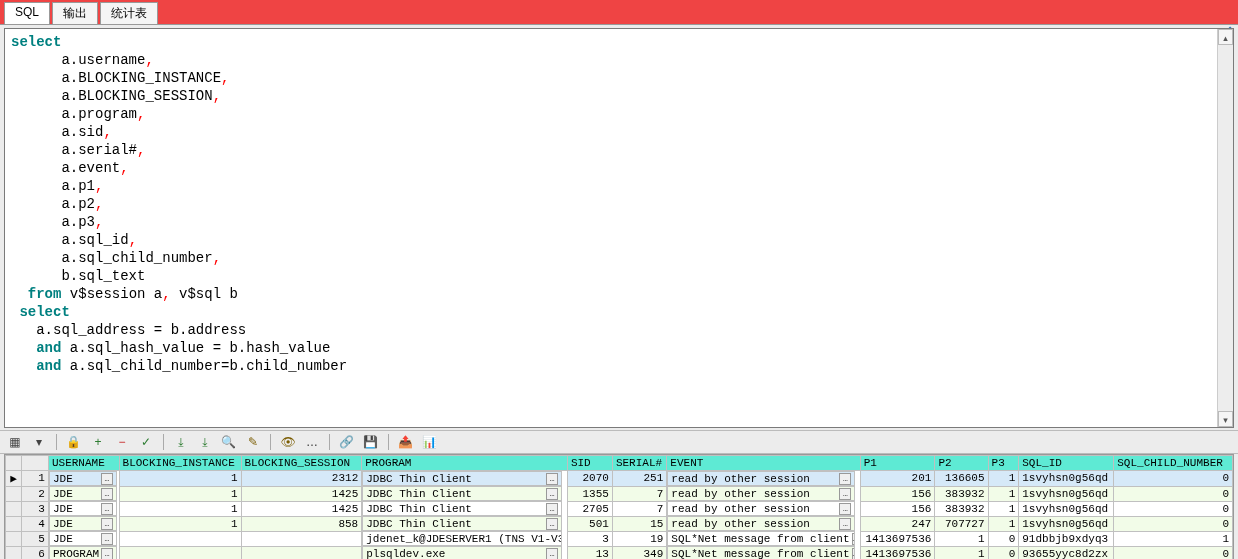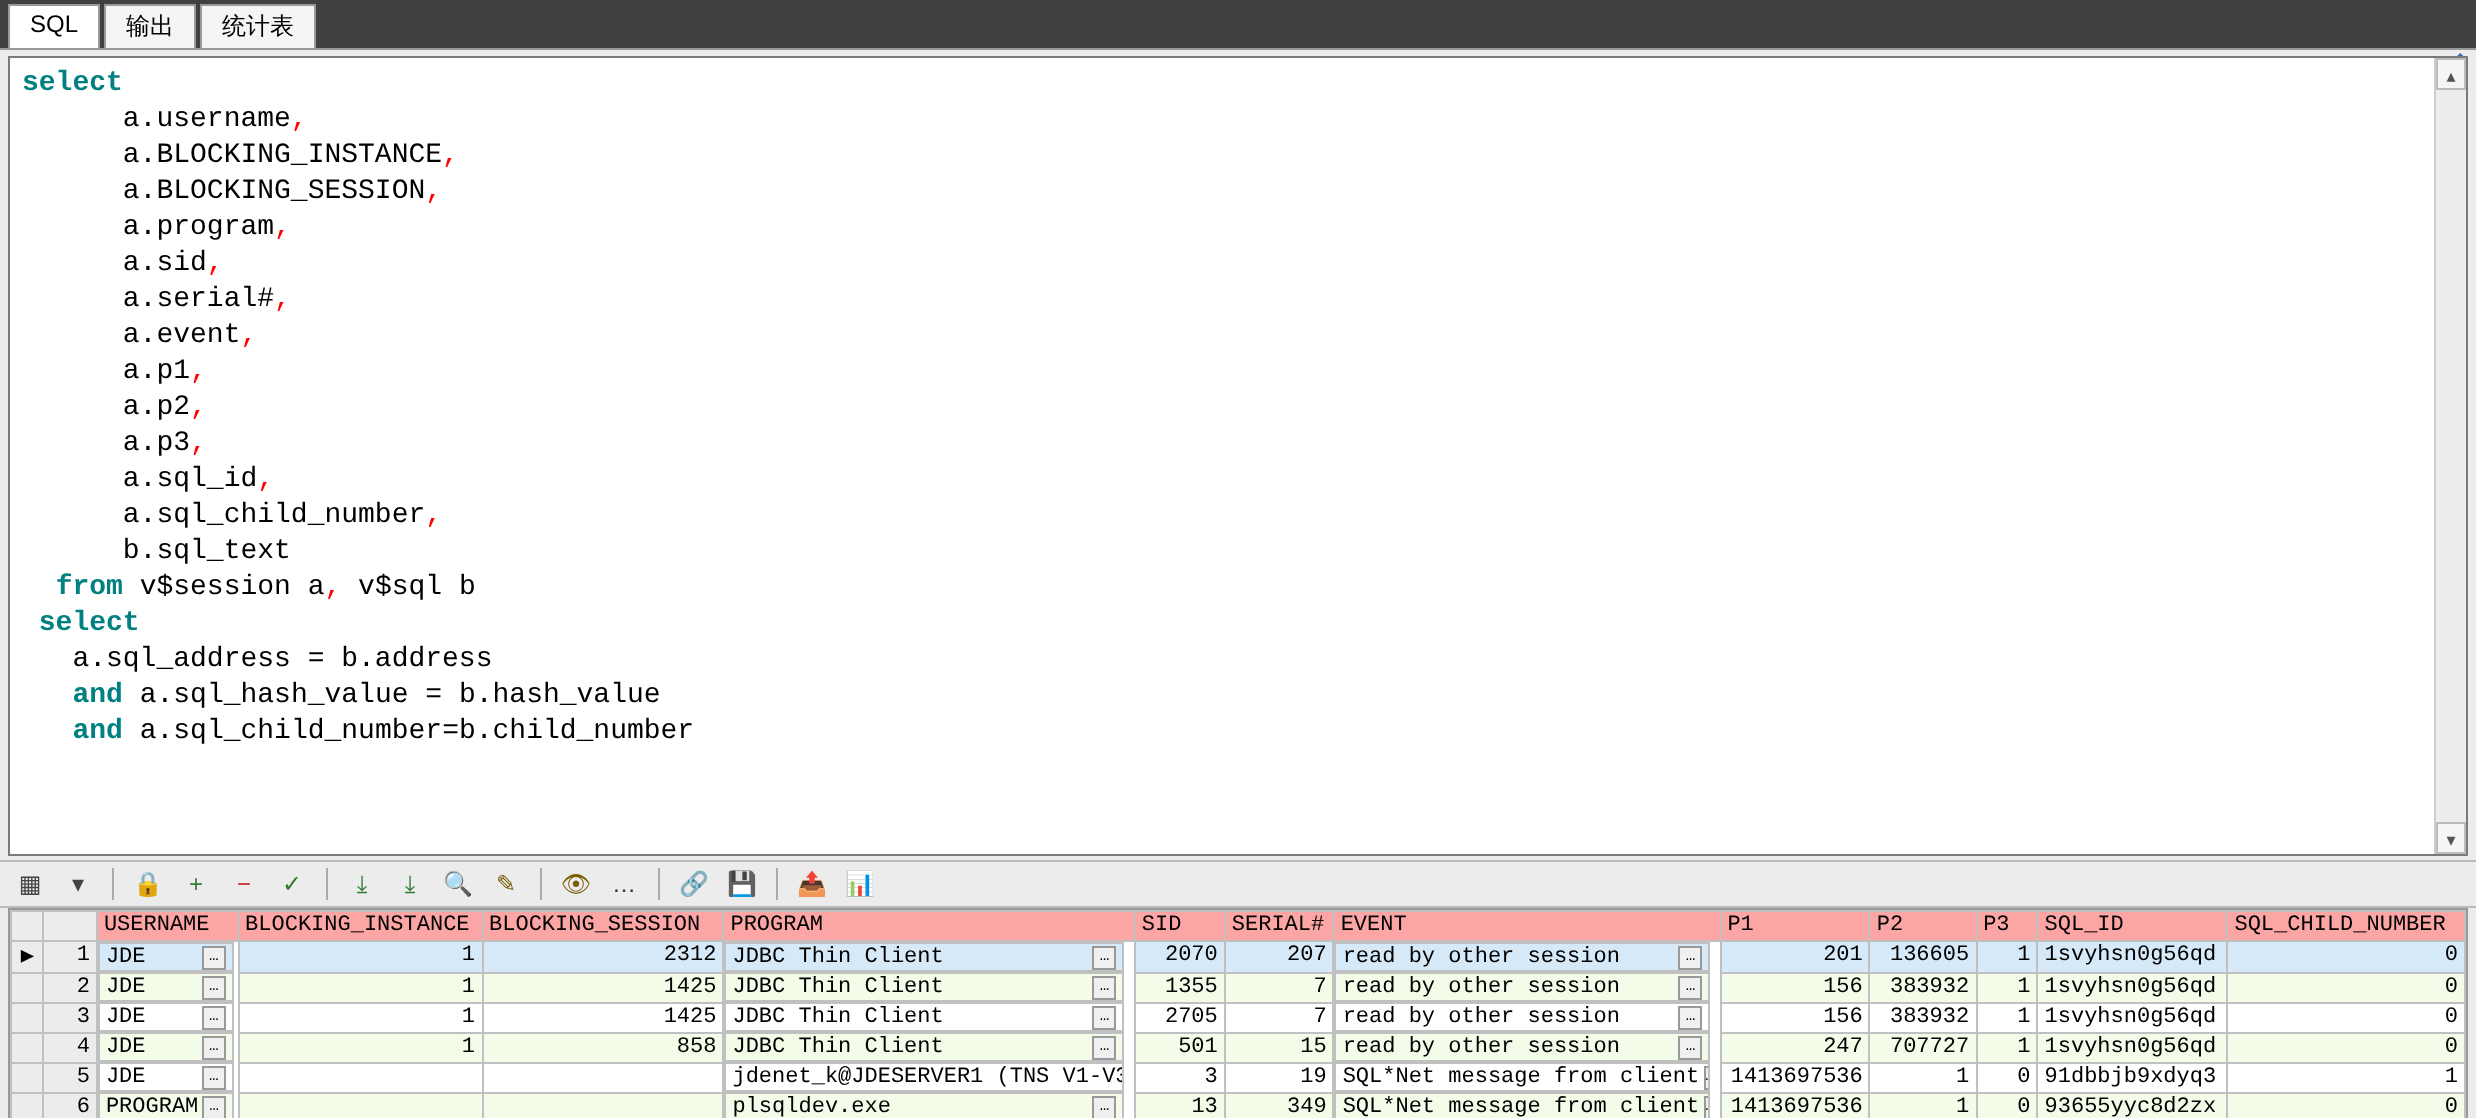--- a/index.html
+++ b/index.html
@@ -8,21 +8,21 @@
   font-size: 12px;
   background: #ECECEC;
   width: 1238px;
   height: 559px;
   overflow: hidden;
 }
 
 
 .tab-bar {
   display: flex;
-  background: #404040;
+  background: #ef4444;
   padding: 2px 4px 0 4px;
   border-bottom: 1px solid #999;
 }
 .tab {
   padding: 2px 10px;
   border: 1px solid #999;
   border-bottom: none;
   background: #F5F5F5;
   margin-right: 2px;
   cursor: pointer;
@@ -127,21 +127,21 @@
   width: 100%;
 }
 table.grid th, table.grid td {
   border: 1px solid #C0C0C0;
   padding: 0 3px;
   height: 15px;
   white-space: nowrap;
   overflow: hidden;
 }
 table.grid th {
-  background: #fca5a5;
+  background: #5eead4;
   font-weight: normal;
   text-align: left;
 }
 table.grid tr.even td { background: #FFF; }
 table.grid tr.odd td { background: #F2FCE8; }
 table.grid tr.sel td { background: #D6E9F8; }
 .row-indicator {
   width: 16px;
   text-align: center;
   background: #ECECEC !important;
@@ -271,21 +271,21 @@
             <span>JDE</span>
             <span class="ell-btn">…</span>
           </td>
           <td class="col-binst num-cell">1</td>
           <td class="col-bsess num-cell">2312</td>
           <td class="col-program" style="position: relative; display: flex; justify-content: space-between; align-items: center;">
             <span>JDBC Thin Client</span>
             <span class="ell-btn">…</span>
           </td>
           <td class="col-sid num-cell">2070</td>
-          <td class="col-serial num-cell">207</td>
+          <td class="col-serial num-cell">251</td>
           <td class="col-event" style="position: relative; display: flex; justify-content: space-between; align-items: center;">
             <span>read by other session</span>
             <span class="ell-btn">…</span>
           </td>
           <td class="col-p1 num-cell">201</td>
           <td class="col-p2 num-cell">136605</td>
           <td class="col-p3 num-cell">1</td>
           <td class="col-sqlid">1svyhsn0g56qd</td>
           <td class="col-child num-cell">0</td>
         </tr>

